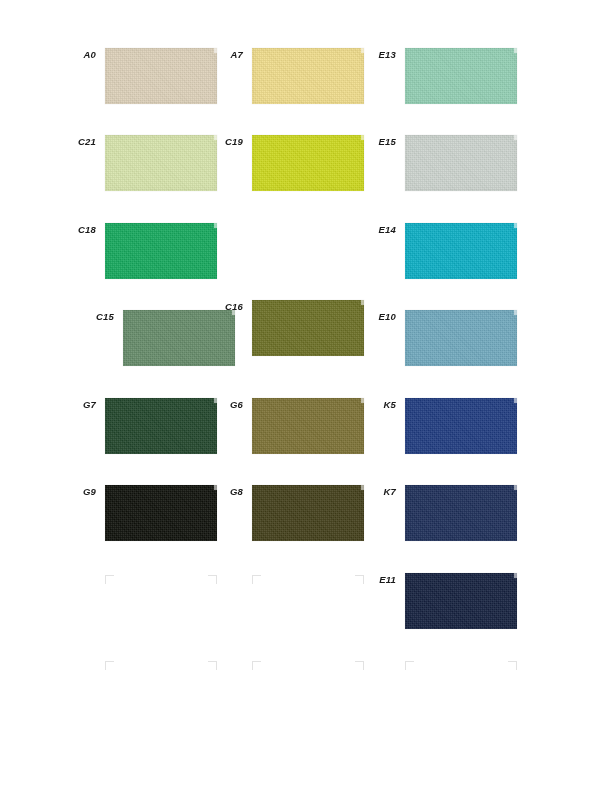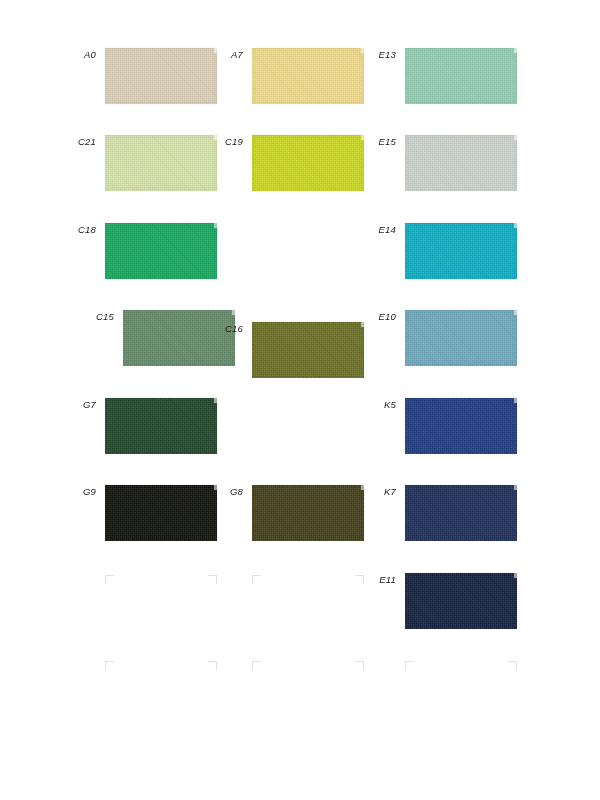--- a/index.html
+++ b/index.html
@@ -30,21 +30,21 @@
     width: 112px;
     height: 56px;
   }
 
   .swatch-label {
     position: absolute;
     right: 100%;
     top: 1px;
     margin-right: 9px;
     font-family: "Liberation Sans", sans-serif;
-    font-weight: normal;
+    font-weight: bold;
     font-style: italic;
     font-size: 9.5px;
     letter-spacing: 0.2px;
     color: #1a1a1a;
     white-space: nowrap;
     line-height: 11px;
   }
 
   .swatch-chip {
     position: absolute;
@@ -124,32 +124,36 @@
       <div class="swatch-chip" style="background-color: rgb(20, 168, 92); width: 112px; height: 56px;"></div>
     </div>
     <div class="swatch-cell" style="left: 405px; top: 223px; width: 112px; height: 56px;">
       <div class="swatch-label">E14</div>
       <div class="swatch-chip" style="background-color: rgb(10, 174, 196); width: 112px; height: 56px;"></div>
     </div>
     <div class="swatch-cell" style="left: 123px; top: 310px; width: 112px; height: 56px;">
       <div class="swatch-label">C15</div>
       <div class="swatch-chip" style="background-color: rgb(100, 138, 104); width: 112px; height: 56px;"></div>
     </div>
-    <div class="swatch-cell" style="left: 252px; top: 322px; width: 112px; height: 56px;">
+    <div class="swatch-cell" style="left: 252px; top: 300px; width: 112px; height: 56px;">
       <div class="swatch-label">C16</div>
       <div class="swatch-chip" style="background-color: rgb(106, 110, 35); width: 112px; height: 56px;"></div>
     </div>
     <div class="swatch-cell" style="left: 405px; top: 310px; width: 108px; height: 56px;">
       <div class="swatch-label">E10</div>
       <div class="swatch-chip" style="background-color: rgb(111, 168, 189); width: 112px; height: 56px;"></div>
     </div>
     <div class="swatch-cell" style="left: 105px; top: 398px; width: 112px; height: 56px;">
       <div class="swatch-label">G7</div>
       <div class="swatch-chip" style="background-color: rgb(32, 69, 42); width: 112px; height: 56px;"></div>
     </div>
+    <div class="swatch-cell" style="left: 252px; top: 398px; width: 112px; height: 56px;">
+      <div class="swatch-label">G6</div>
+      <div class="swatch-chip" style="background-color: rgb(123, 112, 51); width: 112px; height: 56px;"></div>
+    </div>
     <div class="swatch-cell" style="left: 405px; top: 398px; width: 112px; height: 56px;">
       <div class="swatch-label">K5</div>
       <div class="swatch-chip" style="background-color: rgb(30, 58, 127); width: 112px; height: 56px;"></div>
     </div>
     <div class="swatch-cell" style="left: 105px; top: 485px; width: 112px; height: 56px;">
       <div class="swatch-label">G9</div>
       <div class="swatch-chip" style="background-color: rgb(13, 15, 9); width: 112px; height: 56px;"></div>
     </div>
     <div class="swatch-cell" style="left: 252px; top: 485px; width: 112px; height: 56px;">
       <div class="swatch-label">G8</div>

